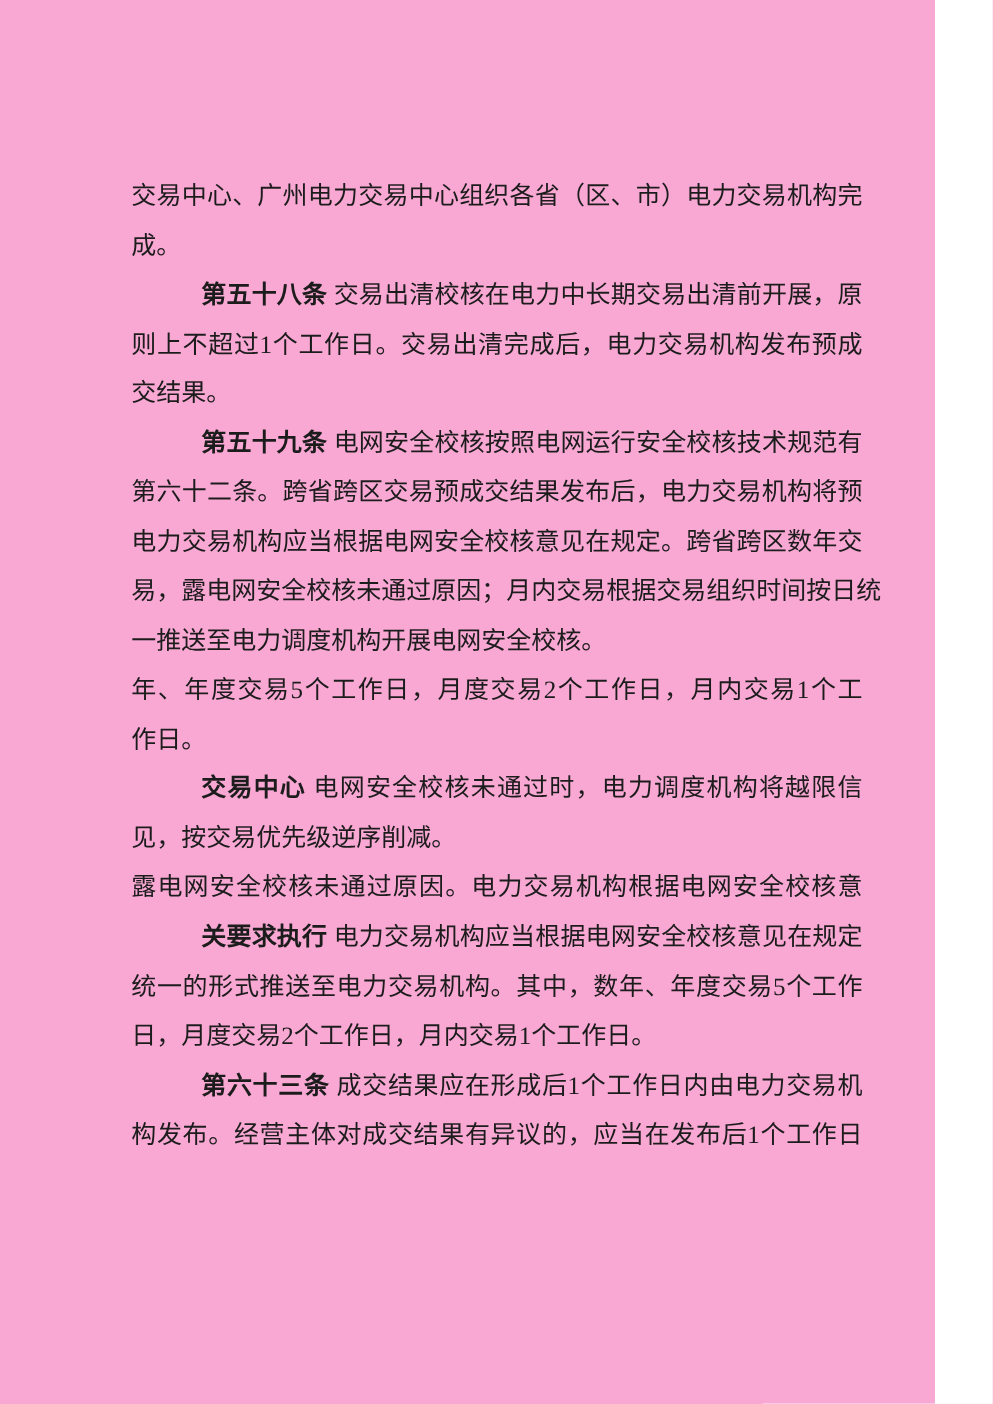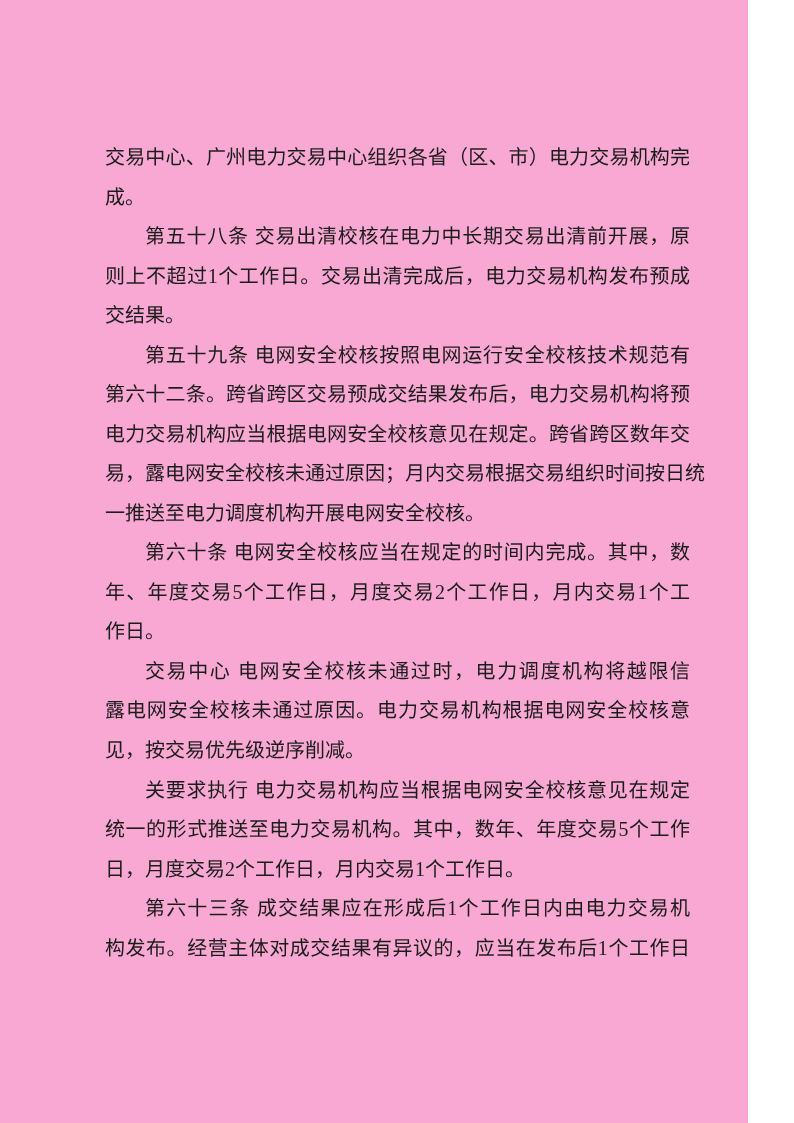--- a/index.html
+++ b/index.html
@@ -31,43 +31,43 @@
     color: #1c1c1c;
   }
   .line.endline {
     text-align: left;
     text-align-last: left;
   }
   .line.indent {
     padding-left: 40px; 
   }
   .article-no {
-    font-weight: normal;
+    font-weight: bold;
+    margin-left: 16px;
   }
 </style>
 </head>
 <body>
 
 <div class="page">
   <div class="text-block" id="text-block">
       <div class="line">交易中心、广州电力交易中心组织各省（区、市）电力交易机构完</div>
       <div class="line endline">成。</div>
       <div class="line indent"><span class="article-no">第五十八条</span> 交易出清校核在电力中长期交易出清前开展，原</div>
       <div class="line">则上不超过1个工作日。交易出清完成后，电力交易机构发布预成</div>
       <div class="line endline">交结果。</div>
       <div class="line indent"><span class="article-no">第五十九条</span> 电网安全校核按照电网运行安全校核技术规范有</div>
       <div class="line">第六十二条。跨省跨区交易预成交结果发布后，电力交易机构将预</div>
       <div class="line">电力交易机构应当根据电网安全校核意见在规定。跨省跨区数年交</div>
       <div class="line">易，露电网安全校核未通过原因；月内交易根据交易组织时间按日统</div>
       <div class="line endline">一推送至电力调度机构开展电网安全校核。</div>
-      <div class="line indent"><span class="article-no">第六十条</span> 电网安全校核应当在规定的时间内完成。其中，数</div>
       <div class="line">年、年度交易5个工作日，月度交易2个工作日，月内交易1个工</div>
       <div class="line endline">作日。</div>
       <div class="line indent"><span class="article-no">交易中心</span> 电网安全校核未通过时，电力调度机构将越限信</div>
+      <div class="line endline">见，按交易优先级逆序削减。</div>
       <div class="line">露电网安全校核未通过原因。电力交易机构根据电网安全校核意</div>
-      <div class="line endline">见，按交易优先级逆序削减。</div>
       <div class="line indent"><span class="article-no">关要求执行</span> 电力交易机构应当根据电网安全校核意见在规定</div>
       <div class="line">统一的形式推送至电力交易机构。其中，数年、年度交易5个工作</div>
       <div class="line endline">日，月度交易2个工作日，月内交易1个工作日。</div>
       <div class="line indent"><span class="article-no">第六十三条</span> 成交结果应在形成后1个工作日内由电力交易机</div>
       <div class="line">构发布。经营主体对成交结果有异议的，应当在发布后1个工作日</div>
     </div>
 </div>
 
 </body></html>

